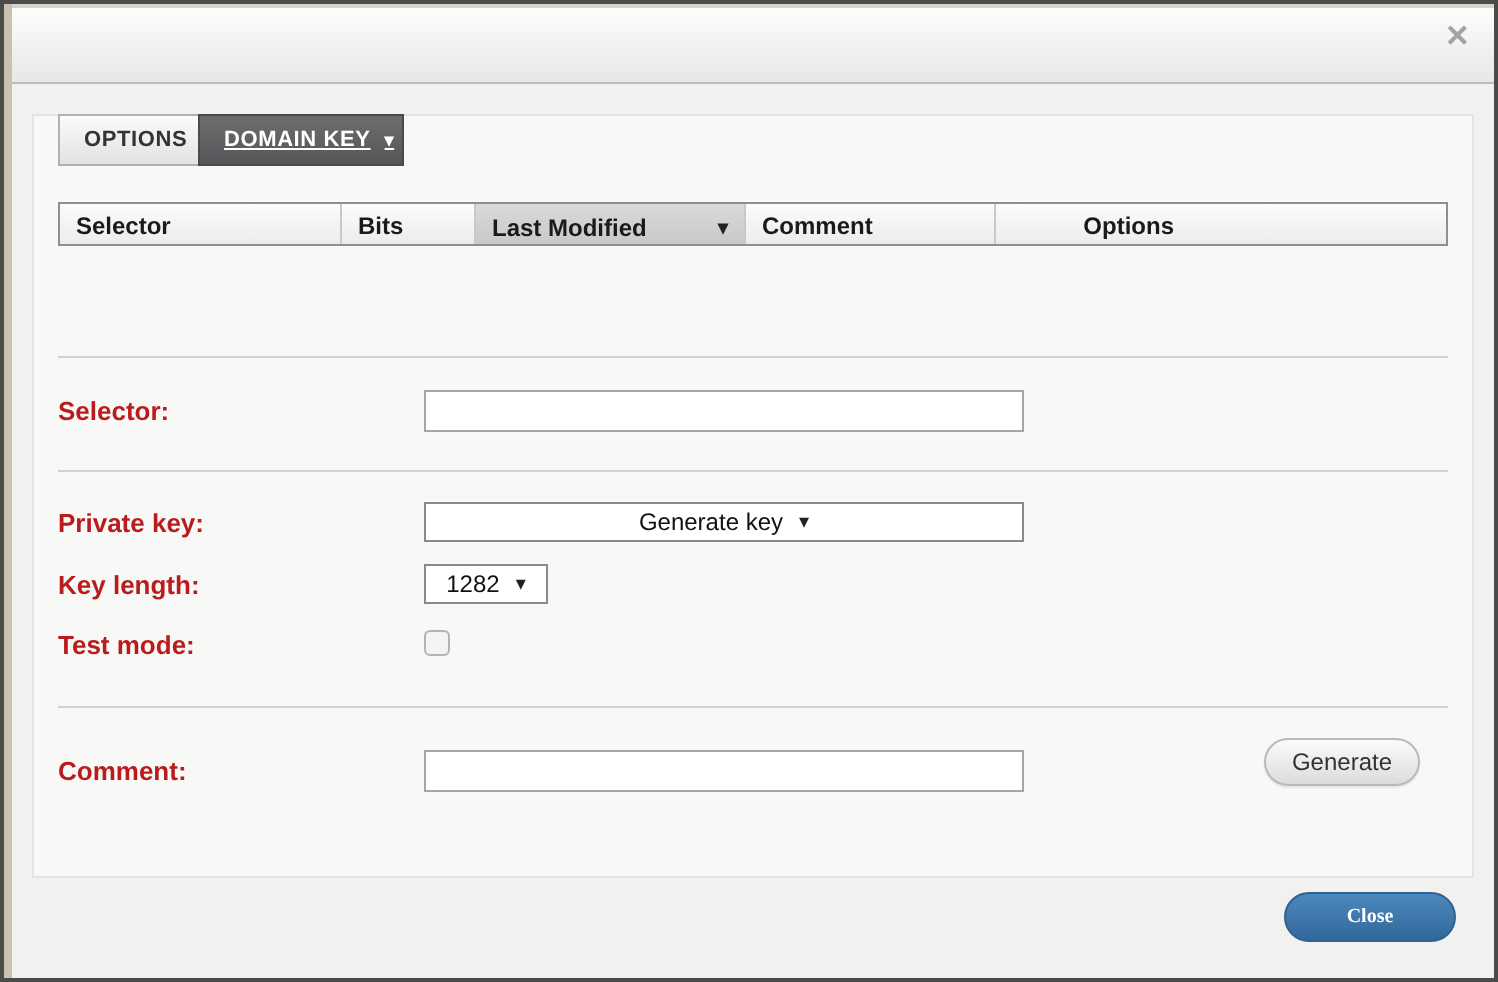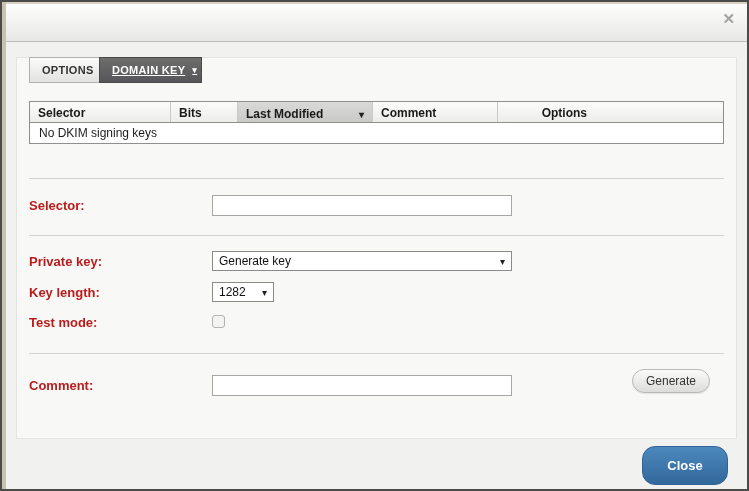--- a/index.html
+++ b/index.html
@@ -40,33 +40,33 @@
         font-size:12px;color:#1c1c1c;padding:3px 9px 0;}
 
   .divider{position:absolute;left:27px;width:695px;height:1px;background:#d2d2d0;}
 
   
   .flabel{position:absolute;left:27px;font-size:13px;font-weight:bold;color:#b91c1c;white-space:nowrap;}
   .tinput{position:absolute;left:210px;width:300px;height:21px;box-sizing:border-box;
           border:1px solid #a6a6a4;background:#fff;font-family:"Liberation Sans",sans-serif;
           font-size:12px;padding:0 5px;outline:none;}
   .selectbox{position:absolute;left:210px;height:20px;box-sizing:border-box;border:1px solid #8a8a88;
-             background:#fff;display:flex;align-items:center;justify-content:space-between;
+             background:#fff;display:flex;align-items:center;justify-content:center;
              padding:0 6px;font-size:12px;color:#111;cursor:pointer;}
   .selectbox .caret{font-size:10px;color:#222;margin-left:8px;}
   .checkbox{position:absolute;left:210px;width:13px;height:13px;box-sizing:border-box;
             border:1px solid #b3b3b1;border-radius:3px;background:#f3f3f1;cursor:pointer;}
 
   .gen-btn{position:absolute;left:630px;top:367px;width:78px;height:24px;border-radius:12px;
            background:linear-gradient(#fbfbfa,#dcdcda);border:1px solid #b9b9b7;
            font-family:"Liberation Sans",sans-serif;font-size:12px;color:#333;cursor:pointer;
            box-shadow:0 1px 1px rgba(0,0,0,.08);}
-  .close-btn{position:absolute;left:640px;top:444px;width:86px;height:39px;border-radius:13px;
+  .close-btn{position:absolute;left:640px;top:444px;width:86px;height:25px;border-radius:13px;
              background:linear-gradient(#4c88bd,#32689c);border:1px solid #316294;
-             font-family:Liberation Sans, sans-serif;font-size:13px;font-weight:bold;color:#fff;cursor:pointer;}
+             font-family:Liberation Serif, serif;font-size:10px;font-weight:bold;color:#fff;cursor:pointer;}
 </style>
 </head>
 <body>
 
 <div class="dialog">
   <div class="accent-top"></div>
   <div class="accent-left"></div>
 
   <div class="header">
     <span class="close">✕</span>
@@ -87,21 +87,20 @@
     <div class="thead">
       <div class="th" style="width:141px">Selector</div>
       <div class="th" style="width:67px">Bits</div>
       <div class="th sorted" style="width:135px">
         <span>Last Modified</span>
         <span class="sort-caret">▾</span>
       </div>
       <div class="th" style="width:125px">Comment</div>
       <div class="th" style="width:97px">Options</div>
     </div>
-    <div class="trow">No DKIM signing keys</div>
   </div>
 
   <div class="divider" style="top:176px"></div>
   <div class="divider" style="top:233px"></div>
   <div class="divider" style="top:351px"></div>
 
   <label class="flabel" style="top:196px">Selector:</label>
   <input class="tinput" style="top: 193px;" type="text" value="">
 
   <label class="flabel" style="top:252px">Private key:</label>

